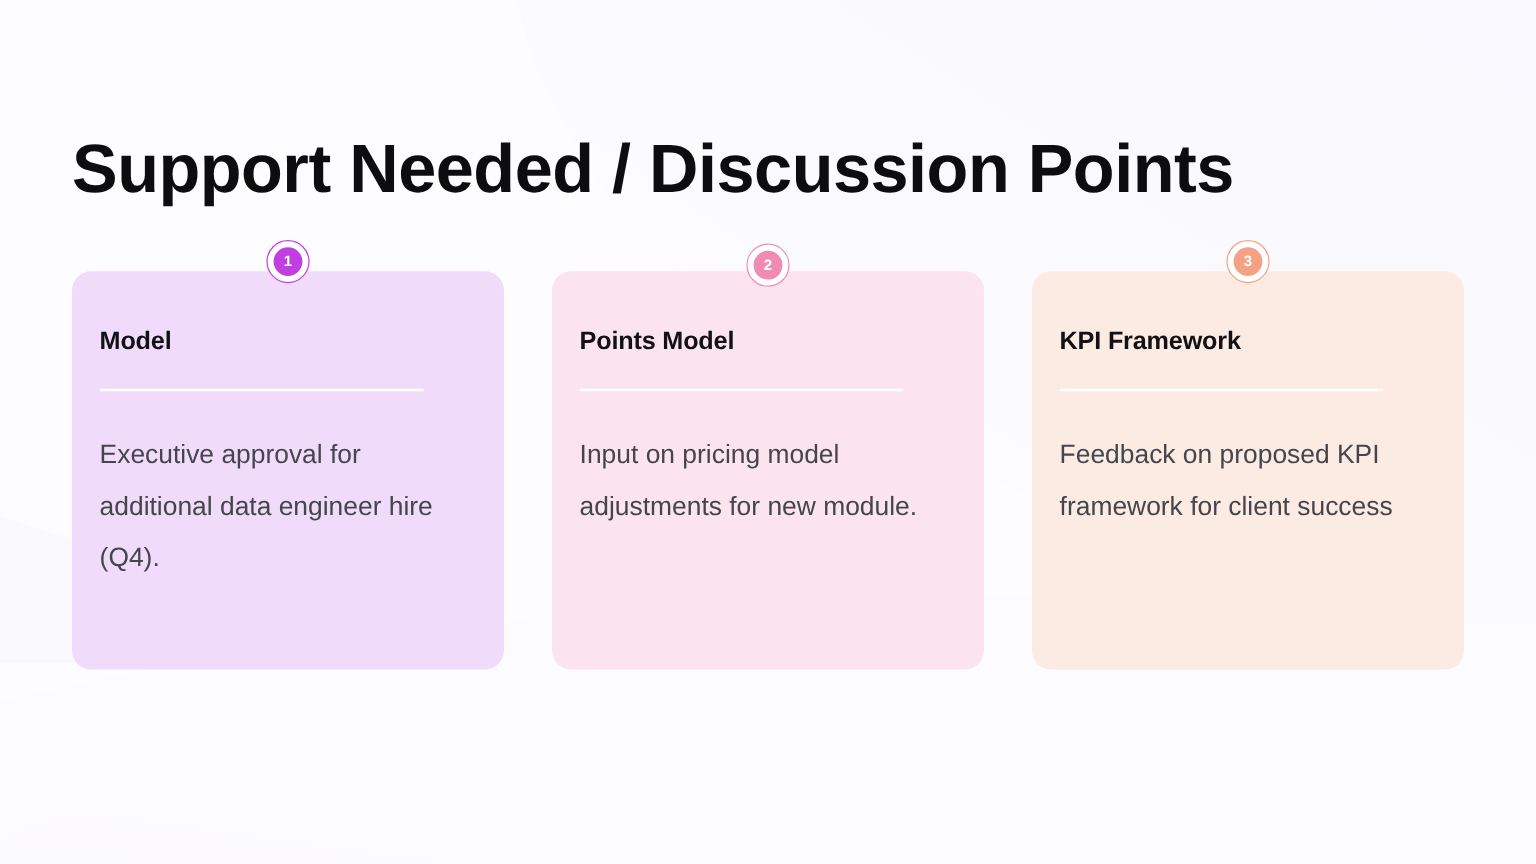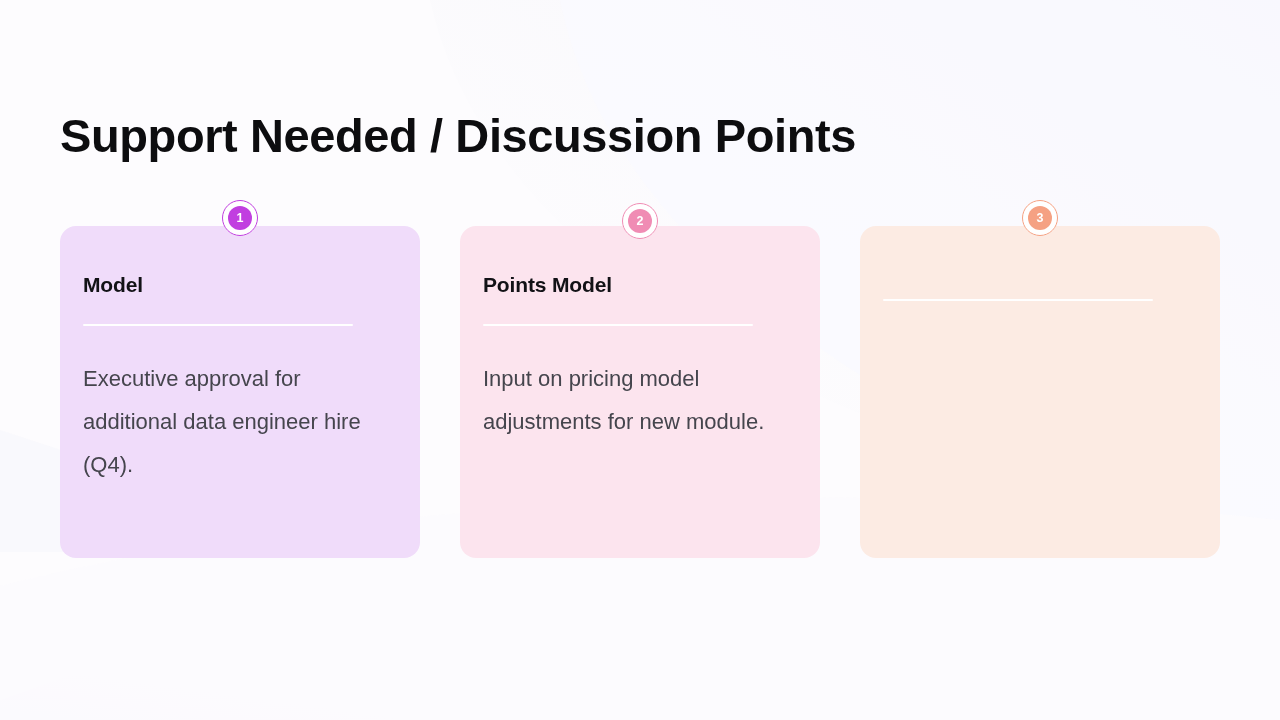--- a/index.html
+++ b/index.html
@@ -31,21 +31,21 @@
     width: 1280px;
     height: 720px;
     pointer-events: none;
   }
 
   
   .slide-title {
     position: absolute;
     left: 60px;
     top: 66px;
-    font-size: 47px;
+    font-size: 57px;
     font-weight: 700;
     letter-spacing: -0.4px;
     color: #0d0d0f;
     line-height: 1.12;
     white-space: nowrap;
     margin-top: 44px;
   }
 
   
   .cards {
@@ -202,17 +202,19 @@
       <div class="card-body">Input on pricing model adjustments for new module.</div>
     </div>
 
     <div class="card card-3" style="background: rgb(252, 235, 227);">
       <div class="badge badge-3" style="color: rgb(245, 161, 131);">
         <span class="badge-ring"></span>
         <span class="badge-dot">
           <span class="badge-num">3</span>
         </span>
       </div>
+      <div class="card-title">KPI Framework</div>
       <div class="card-divider" style="background: rgb(255, 255, 255);"></div>
+      <div class="card-body">Feedback on proposed KPI framework for client success</div>
     </div>
 
   </div>
 </div>
 
 </body></html>

